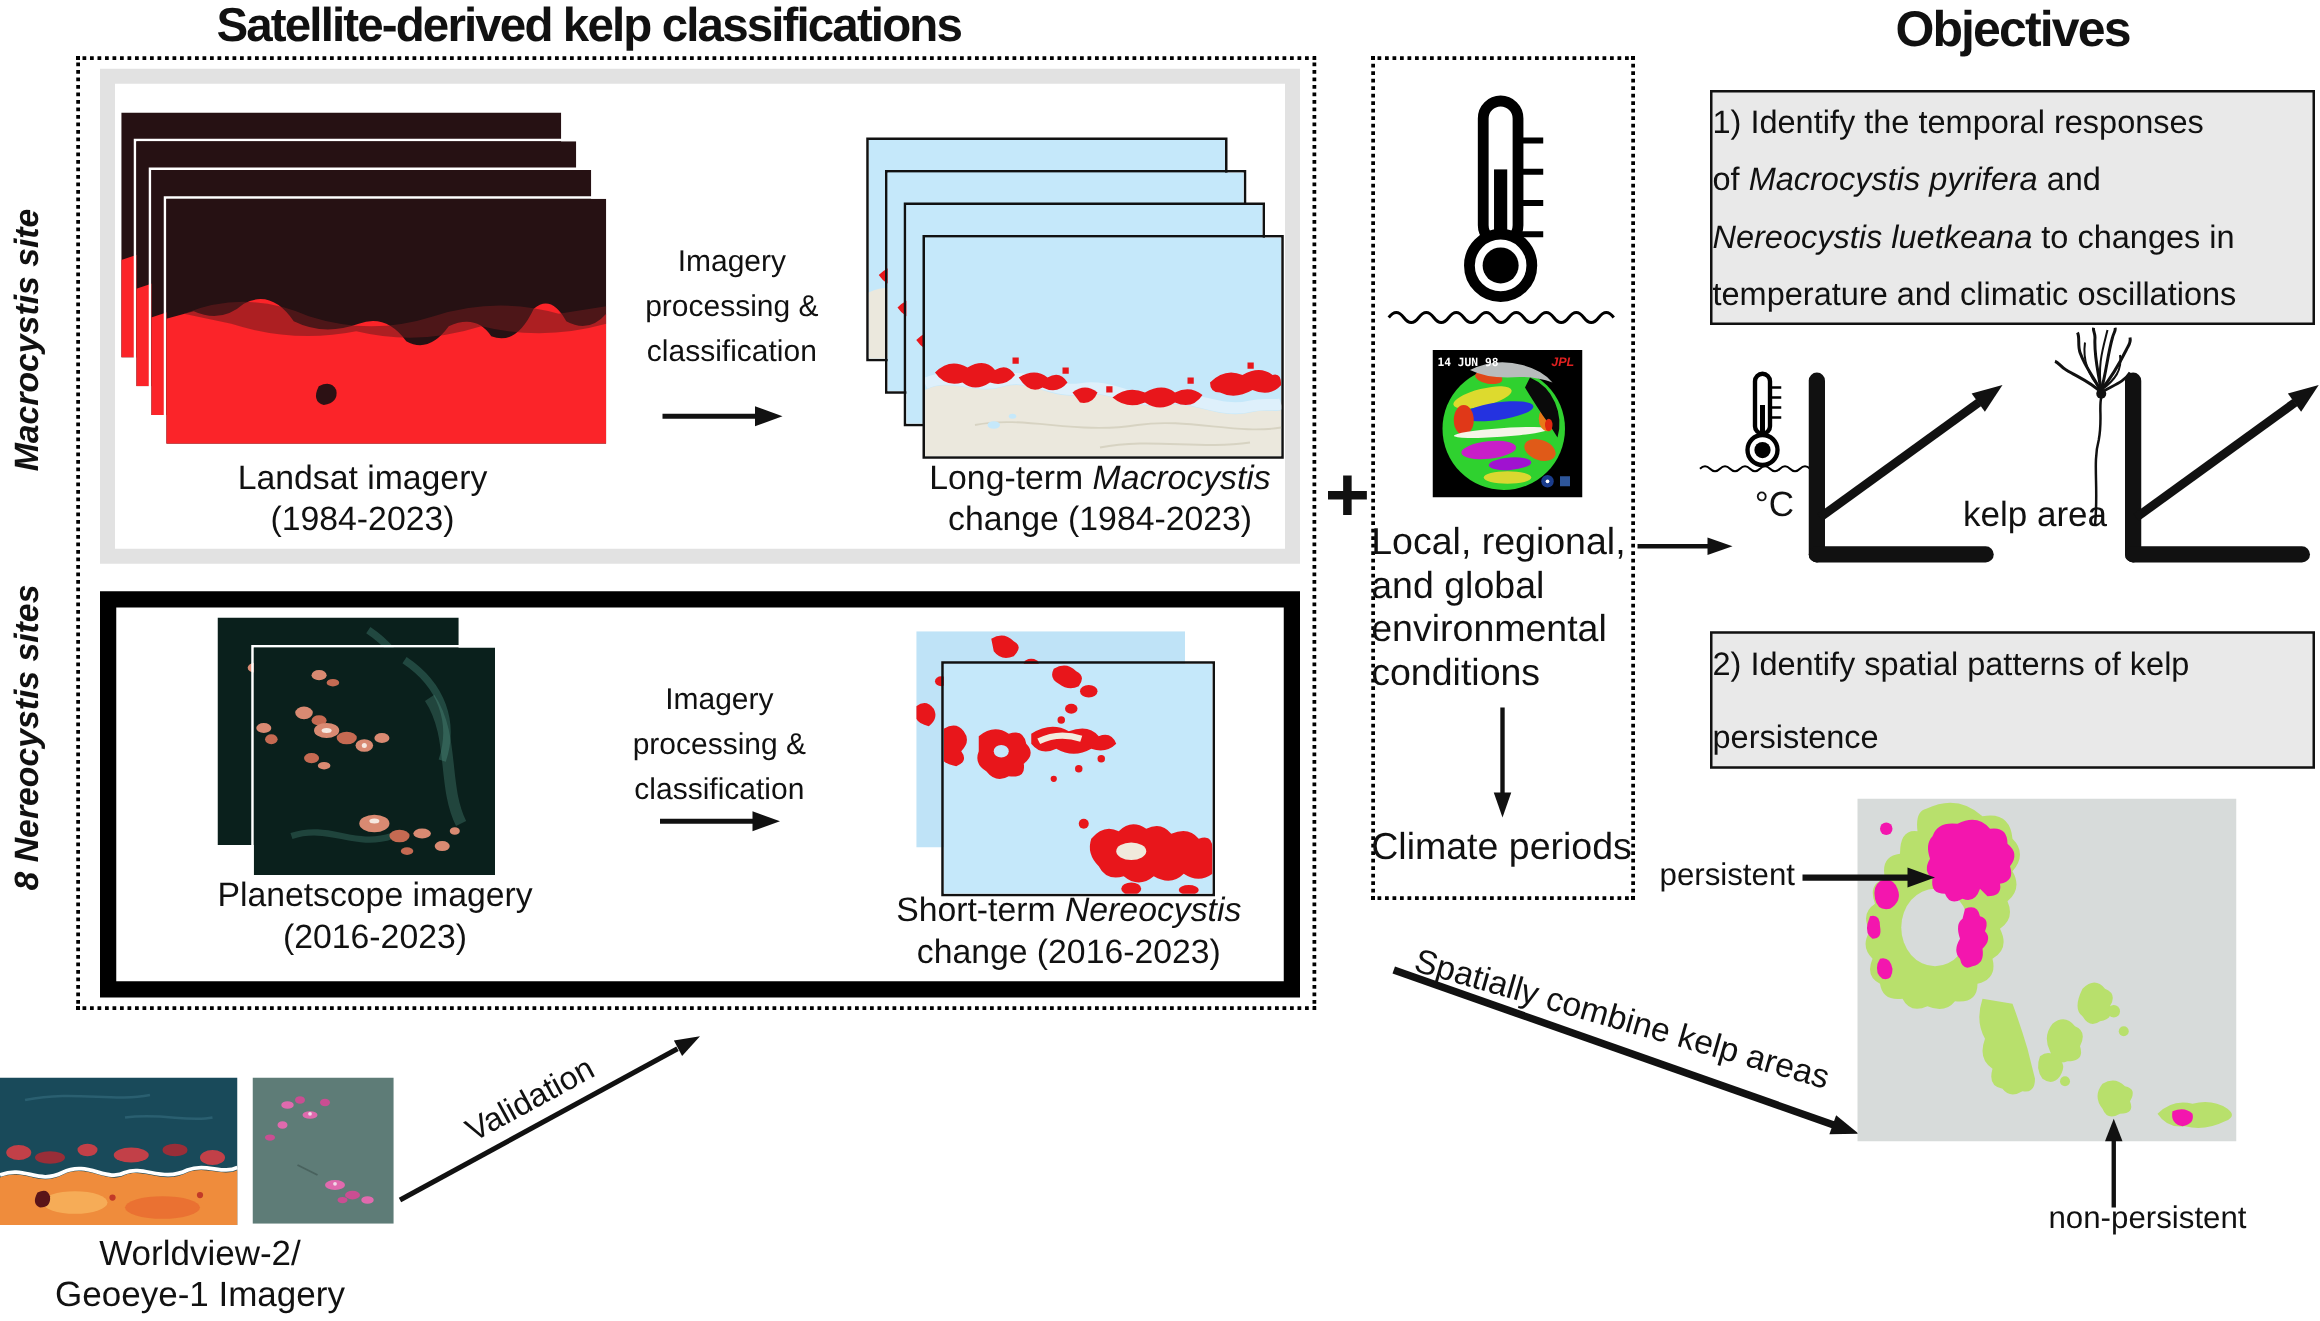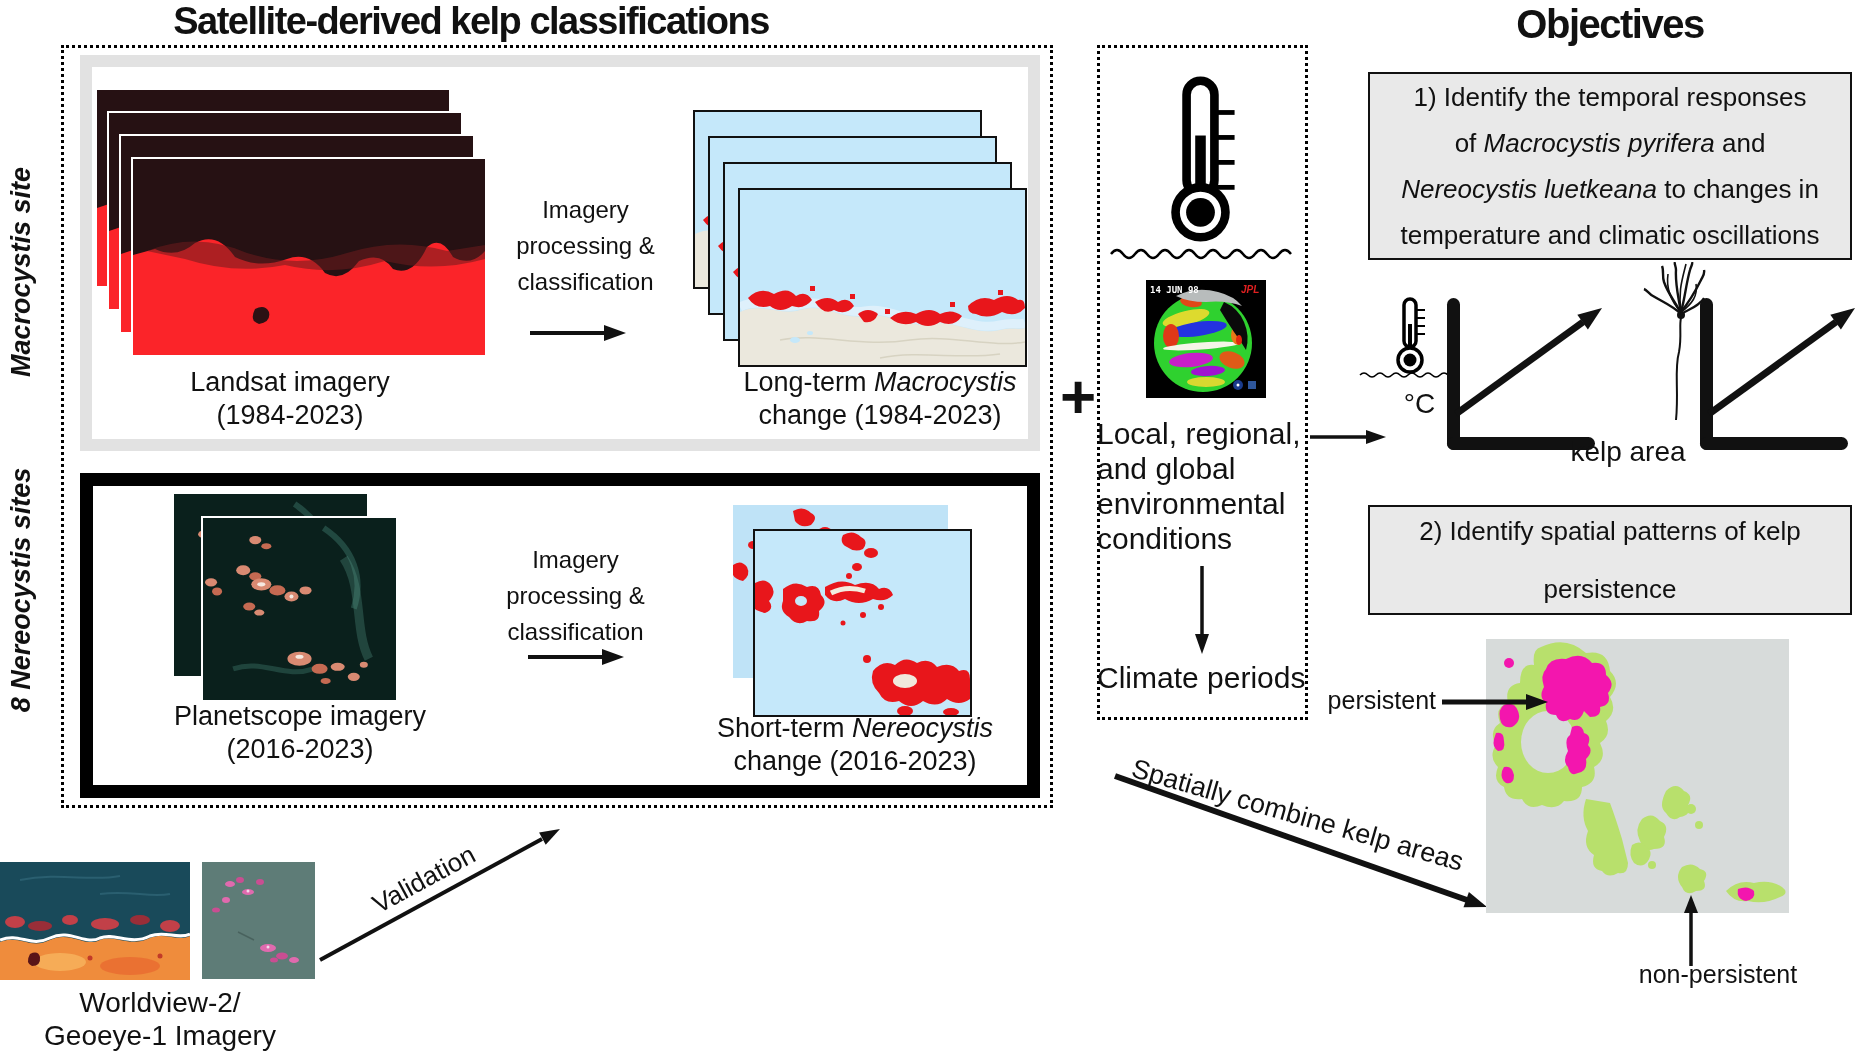--- a/index.html
+++ b/index.html
@@ -11,21 +11,21 @@
   .dottedbox{border:3px dotted #000;}
   .sitelabel{font-weight:bold;font-style:italic;font-size:27px;transform:rotate(-90deg);
              text-align:center;white-space:nowrap;}
   .grayframe{border:12px solid #e2e2e2;background:#fff;}
   .blackframe{border:13px solid #000;background:#fff;}
   .caption{font-size:27px;line-height:33px;text-align:center;}
   .proc{font-size:24px;line-height:36px;text-align:center;}
   .stackimg{position:absolute;border:2px solid #fff;box-sizing:content-box;}
   .mapimg{position:absolute;border:2px solid #111;box-sizing:content-box;}
   .objbox{background:#e9e9e9;border:2px solid #111;display:flex;flex-direction:column;
-          justify-content:center;text-align:center;font-size:26px;line-height:46px;}
+          justify-content:center;text-align:left;font-size:26px;line-height:46px;}
   .axisbar{background:#111;border-radius:7px;}
   .midtext{font-size:30px;line-height:35px;text-align:left;}
   svg{display:block;}
 </style>
 </head>
 <body>
 
 <div id="stage">
 
   <div class="abs bigtitle center" style="left:61px;top:0;width:820px;">Satellite-derived kelp classifications</div>
@@ -378,21 +378,21 @@
     <path d="M39,52 C34,40 27,34 22,20 C20,14 22,8 20,4" stroke="#111" stroke-width="2.4" fill="none"></path>
     <path d="M39,52 C37,36 33,24 34,8 C34,4 32,2 33,0" stroke="#111" stroke-width="2.4" fill="none"></path>
     <path d="M39,50 C43,36 44,22 48,8 C49,4 51,2 50,0" stroke="#111" stroke-width="2.4" fill="none"></path>
     <path d="M39,50 C47,40 53,30 59,18 C61,14 63,12 62,8" stroke="#111" stroke-width="2.4" fill="none"></path>
     <path d="M39,52 C31,44 21,40 11,34 C7,32 5,28 2,27" stroke="#111" stroke-width="2.4" fill="none"></path>
     <path d="M39,52 C49,46 57,44 62,36" stroke="#111" stroke-width="2.2" fill="none"></path>
     <path d="M39,50 C36,30 40,18 44,2" stroke="#111" stroke-width="1.6" fill="none"></path>
     <path d="M39,50 C28,38 24,26 26,12" stroke="#111" stroke-width="1.6" fill="none"></path>
     <path d="M39,50 C50,42 56,34 54,22" stroke="#111" stroke-width="1.6" fill="none"></path>
   </svg>
-  <div class="abs center" style="left:1562px;top:396px;width:132px;font-size:28px;margin-top:40px;">kelp area</div>
+  <div class="abs center" style="left:1562px;top:396px;width:132px;font-size:28px;">kelp area</div>
   <div class="abs axisbar" style="left:1700px;top:298px;width:13px;height:152px;"></div>
   <div class="abs axisbar" style="left:1700px;top:437px;width:148px;height:13px;"></div>
   <svg class="abs" style="left:1703px;top:298px;" width="160" height="125">
     <line x1="6" y1="116" x2="133" y2="24" stroke="#111" stroke-width="7"></line>
     <polygon points="152,10 137.9,31.4 127.3,16.8" fill="#111"></polygon>
   </svg>
 
   <div class="abs objbox" style="left:1368px;top:505px;width:480px;height:106px;gap:12px;">
     <div>2) Identify spatial patterns of kelp</div>
     <div>persistence</div>

